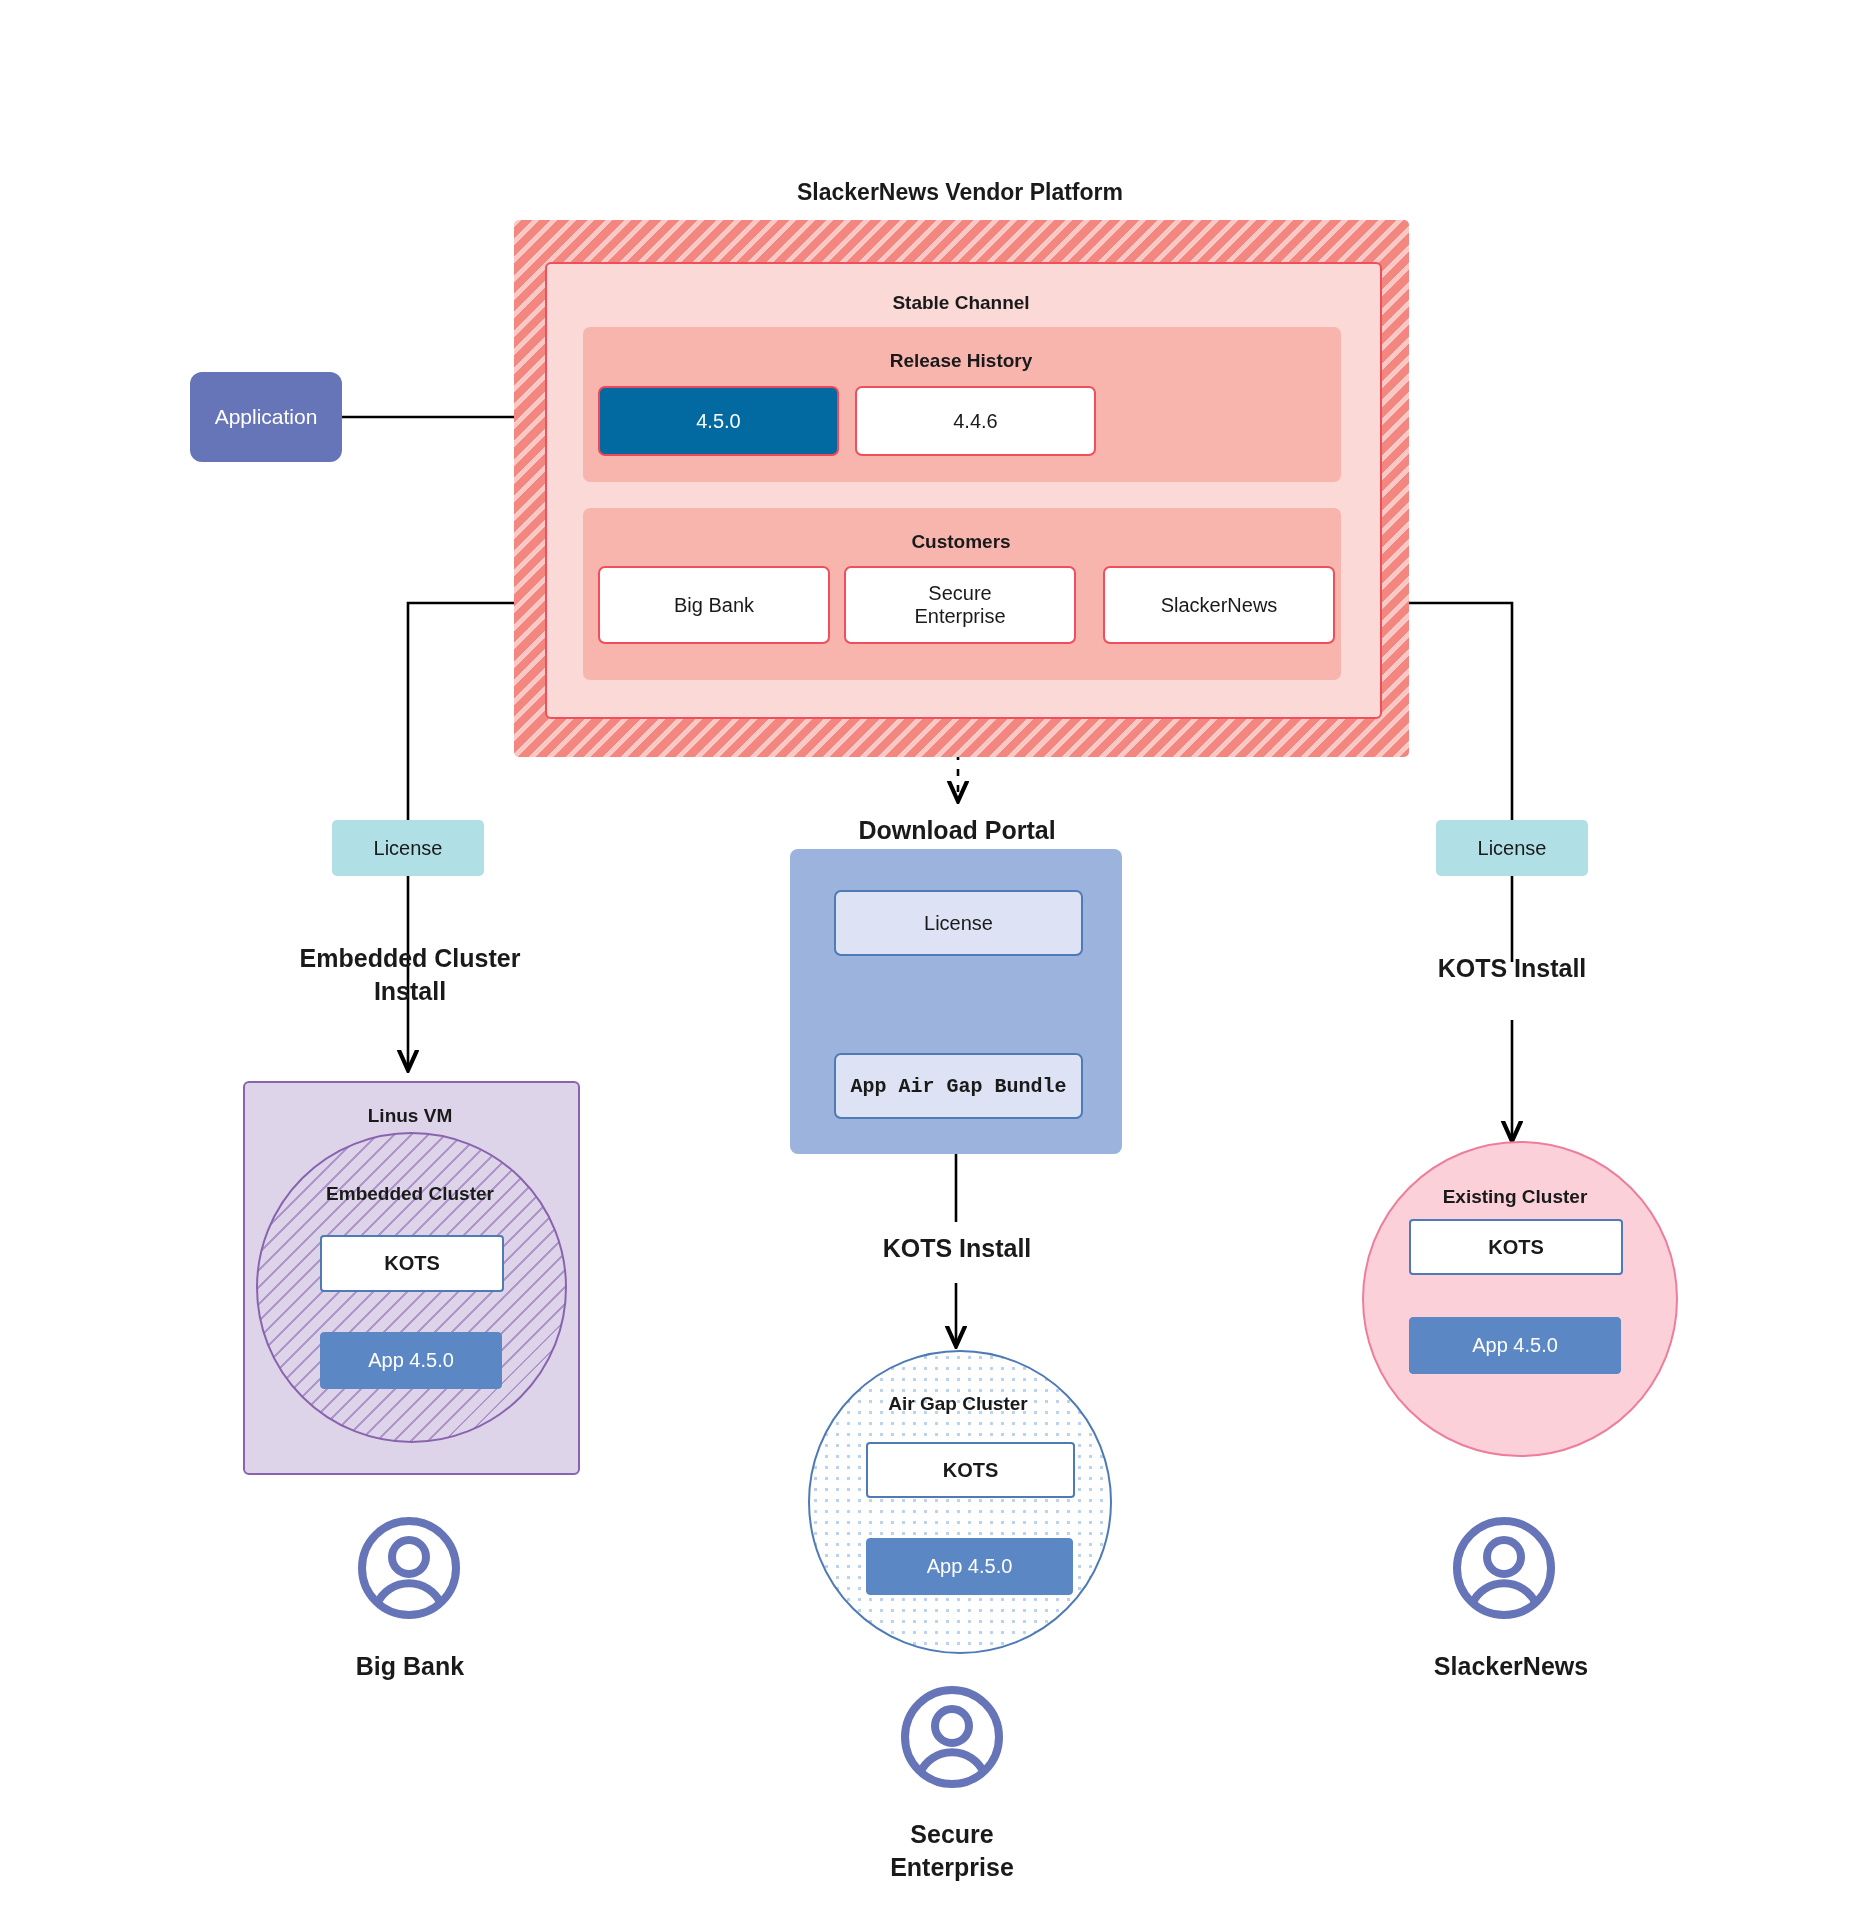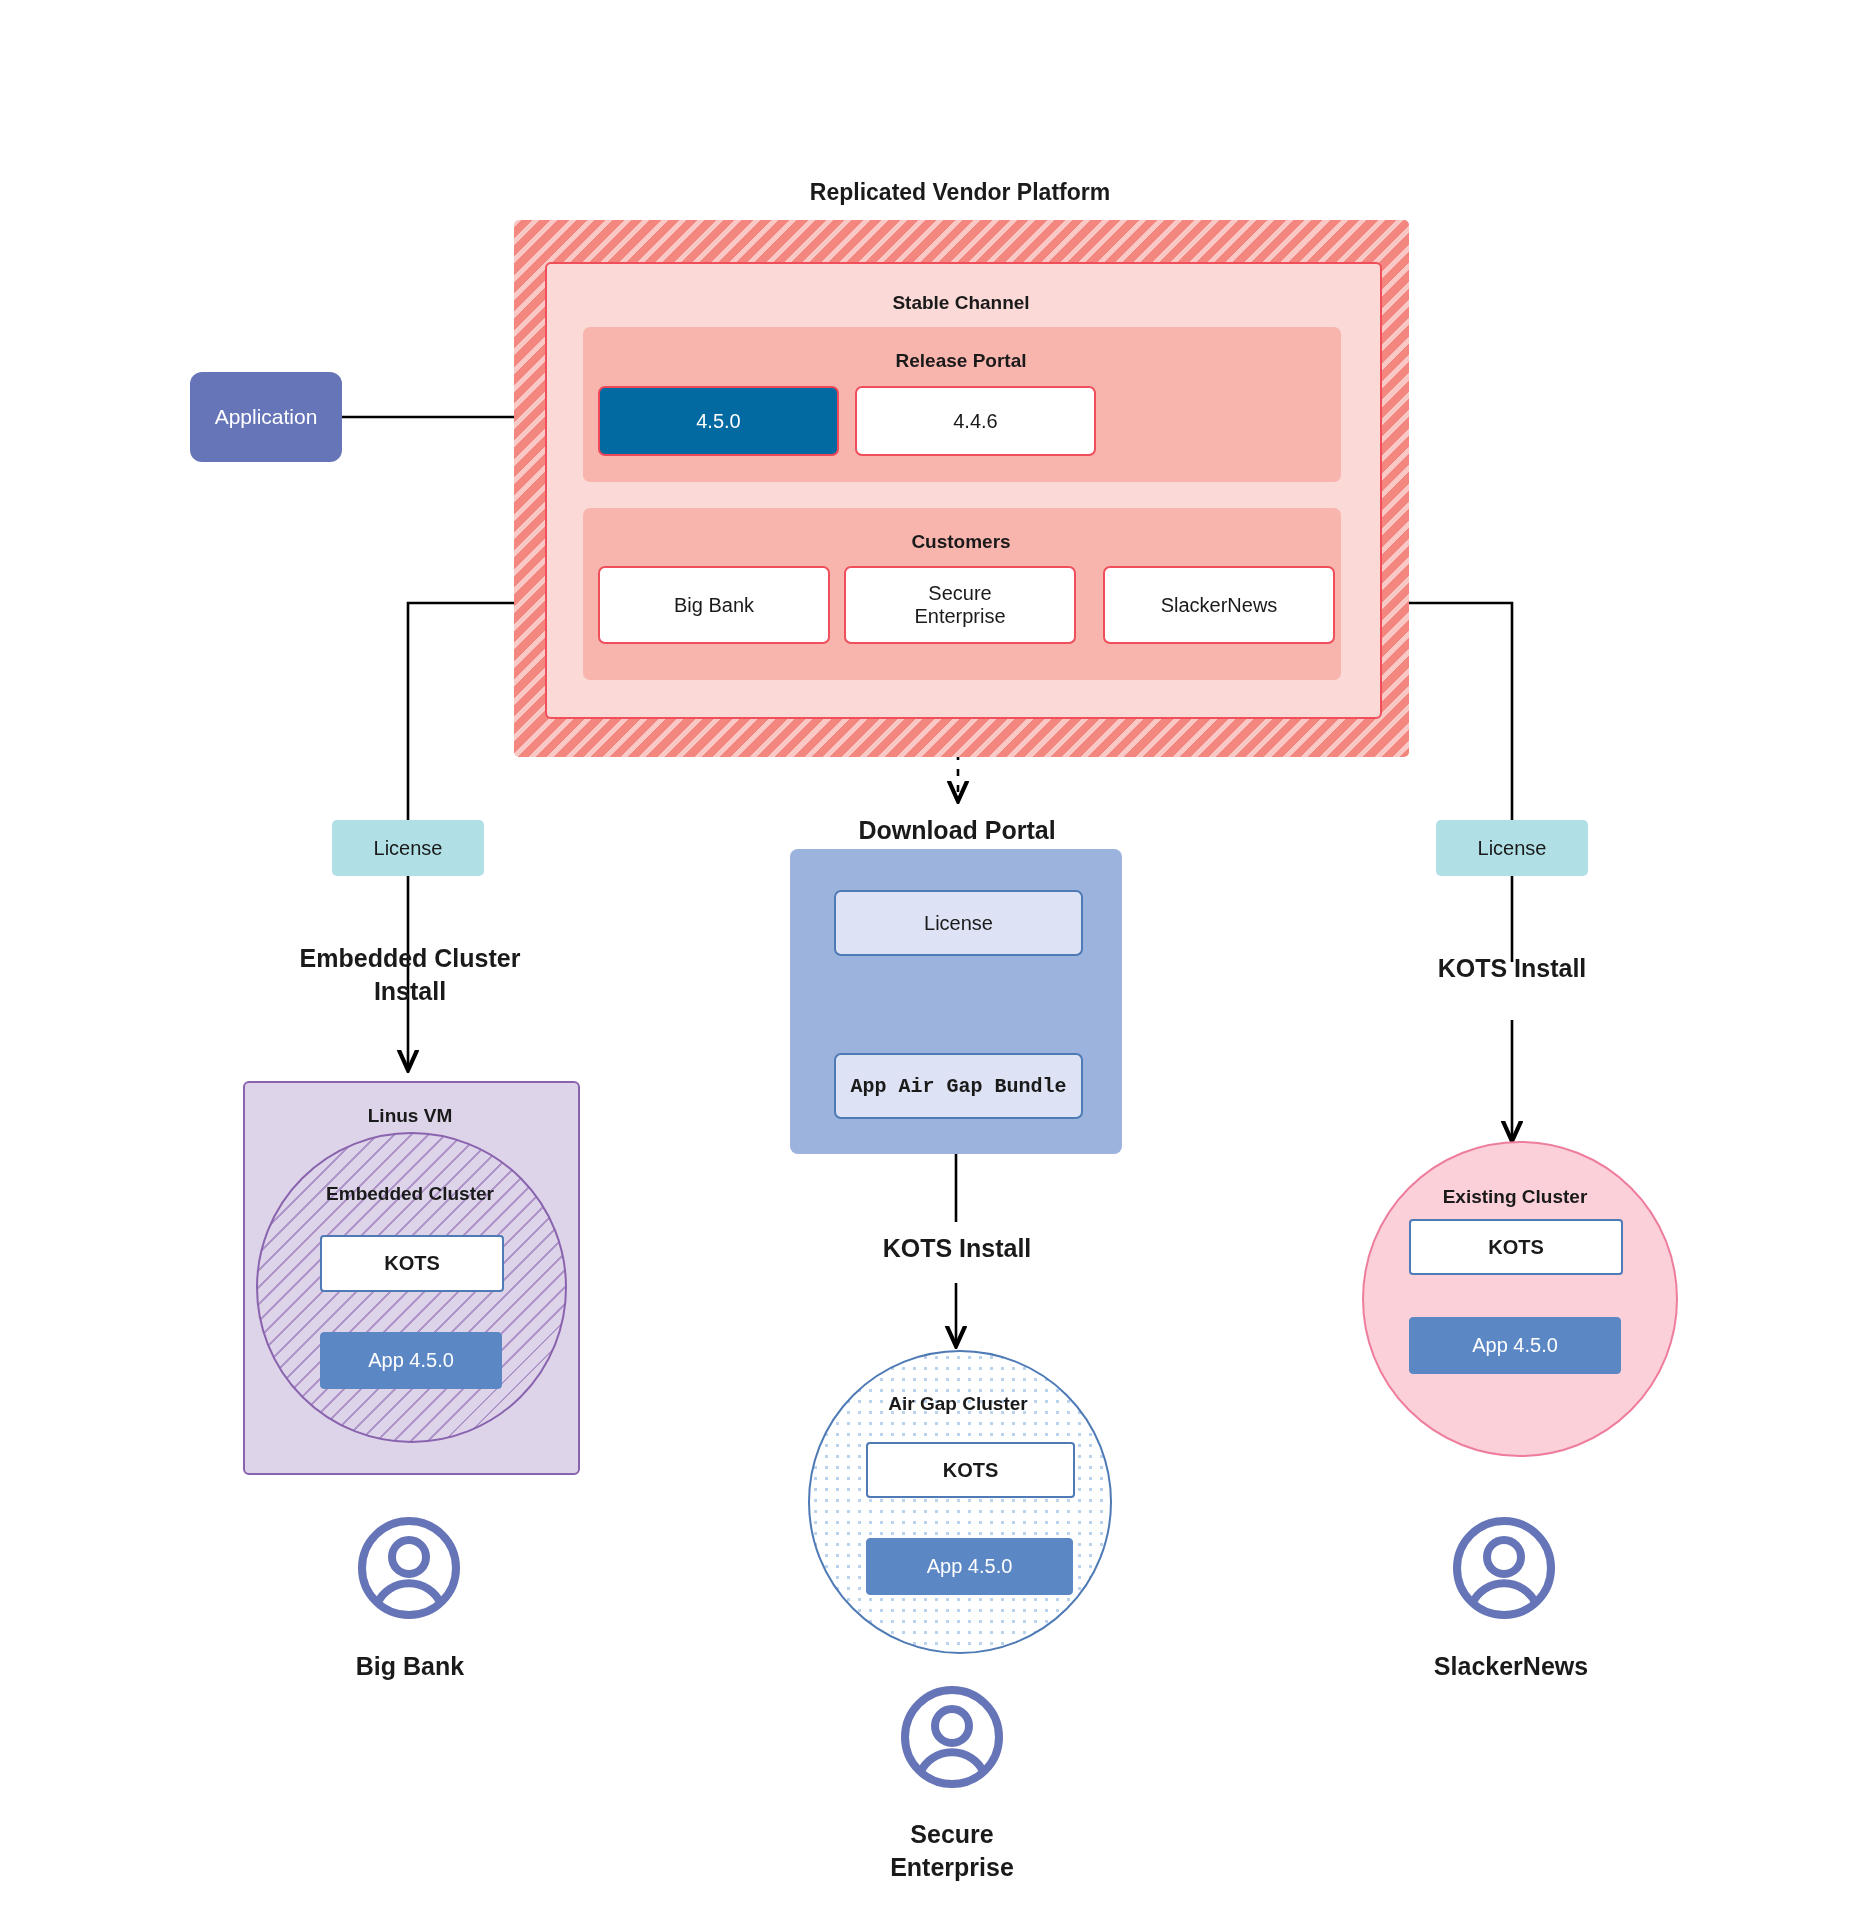--- a/index.html
+++ b/index.html
@@ -155,29 +155,29 @@
     <path d="M958,641 L958,800" fill="none" stroke="#000" stroke-width="2.6" stroke-dasharray="7 9" marker-end="url(#arrowd)"></path>
 
     <path d="M956,1154 L956,1222" fill="none" stroke="#000" stroke-width="2.6"></path>
     <path d="M956,1283 L956,1345" fill="none" stroke="#000" stroke-width="2.6" marker-end="url(#arrowd)"></path>
 
     <path d="M410,1288 L410,1326" fill="none" stroke="#000" stroke-width="2.4" stroke-dasharray="5 6" marker-end="url(#arrowd)"></path>
     <path d="M968,1494 L968,1532" fill="none" stroke="#000" stroke-width="2.4" stroke-dasharray="5 6" marker-end="url(#arrowd)"></path>
     <path d="M1514,1271 L1514,1311" fill="none" stroke="#000" stroke-width="2.4" stroke-dasharray="5 6" marker-end="url(#arrowd)"></path>
   </svg>
 
-  <div class="lbl t-title center-text" style="left:960px;top:178px;width:500px;">Replicated Vendor Platform</div>
+  <div class="lbl t-title center-text" style="left:960px;top:178px;width:500px;">SlackerNews Vendor Platform</div>
 
   <div id="vendor-frame"></div>
 
   <div id="stable-channel"></div>
   <div class="lbl t-sec center-text" style="left:961px;top:291px;width:400px;">Stable Channel</div>
 
   <div id="release-history"></div>
-  <div class="lbl t-sec center-text" style="left:961px;top:349px;width:400px;">Release Portal</div>
+  <div class="lbl t-sec center-text" style="left:961px;top:349px;width:400px;">Release History</div>
 
   <div id="release-450" class="release-box t-box">4.5.0</div>
   <div id="release-446" class="release-box t-box">4.4.6</div>
 
   <div id="customers"></div>
   <div class="lbl t-sec center-text" style="left:961px;top:530px;width:400px;">Customers</div>
 
   <div id="cust-bigbank" class="customer-box t-box">Big Bank</div>
   <div id="cust-secure" class="customer-box t-box" style="white-space:pre-line;">Secure
 Enterprise</div>

